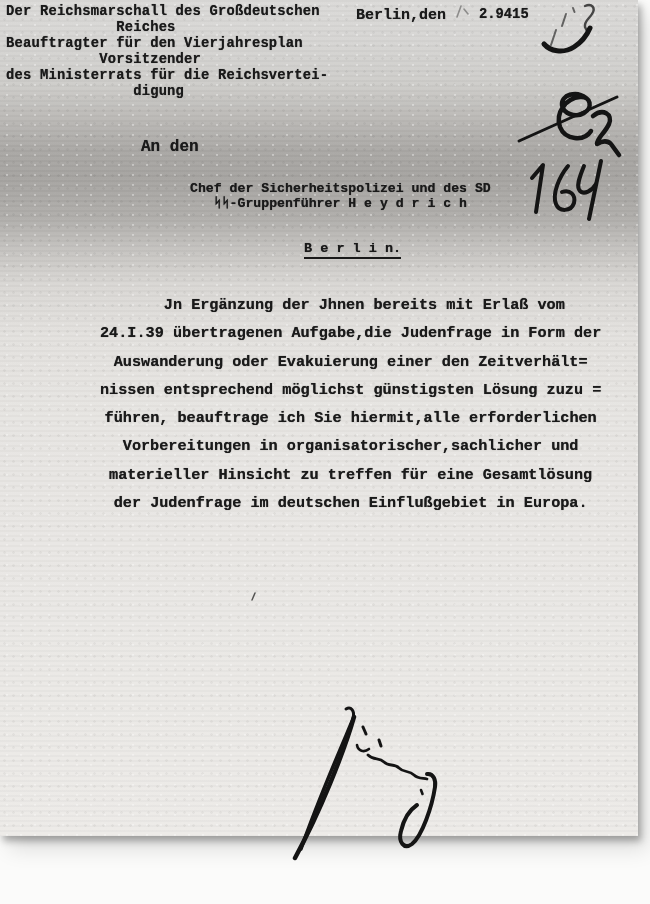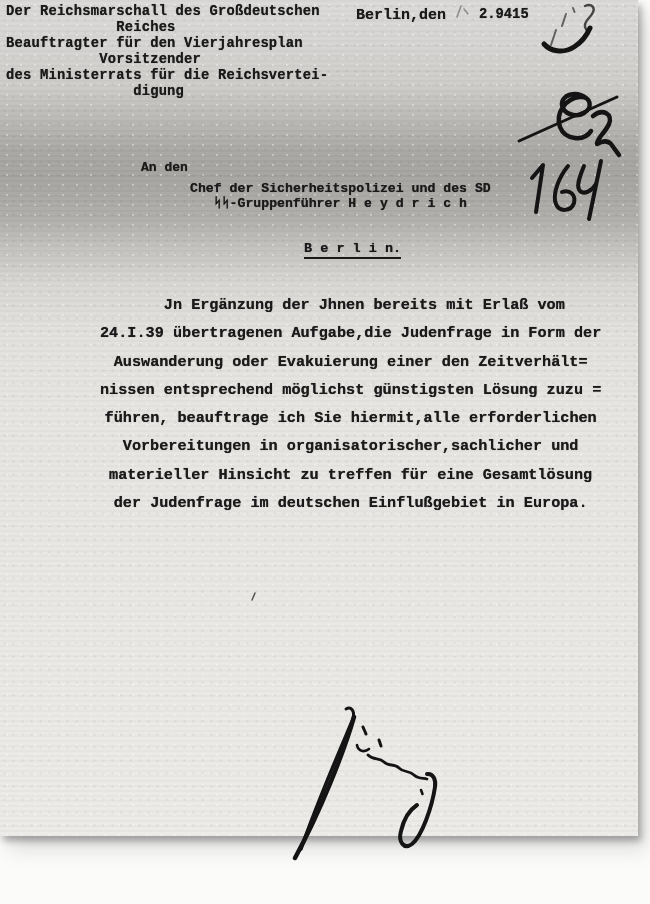--- a/index.html
+++ b/index.html
@@ -17,21 +17,21 @@
         #d9d7d4 34%, #e3e1de 40%, #e7e5e2 50%, #e9e7e4 65%,
         #ebe9e6 82%, #edebe8 100%);
     background-size:auto,9px 13px,14px 10px,auto;
     box-shadow:3px 5px 7px rgba(0,0,0,0.30), 9px 13px 20px rgba(0,0,0,0.12);
   }
   .typed{position:absolute;white-space:pre;color:#1a1a1a;font-weight:bold;
          text-shadow:0 0 0.7px rgba(28,28,28,0.85);}
   .letterhead{left:6px;top:4px;font-size:13.8px;line-height:16px;letter-spacing:0.2px;}
   .date-city{left:356px;top:7px;font-size:15px;}
   .date-value{left:479px;top:7px;font-size:13.8px;}
-  .salutation{left:141px;top:160px;font-size:13px;}
+  .salutation{left:141px;top:138px;font-size:16px;}
   .recipient{left:190px;top:181px;font-size:13.2px;line-height:15px;text-align:center;}
   .city{left:304px;top:221px;font-size:13.5px;border-bottom:2px solid #191919;padding-bottom:1px;margin-top:20px;}   
   .body-stack{position:absolute;left:100px;top:291px;}
   .body-stack .typed{position:static;display:block;font-size:15.2px;line-height:28.3px;text-align:center;}
   .heavy{text-shadow:0 0 1.1px rgba(20,20,20,0.95), 0 0 0.4px rgba(20,20,20,0.9);}
   svg.hand{position:absolute;left:0;top:0;pointer-events:none;}
   svg.hand path{fill:none;stroke:#141414;stroke-linecap:round;stroke-linejoin:round;}
 </style>
 </head>
 <body>

